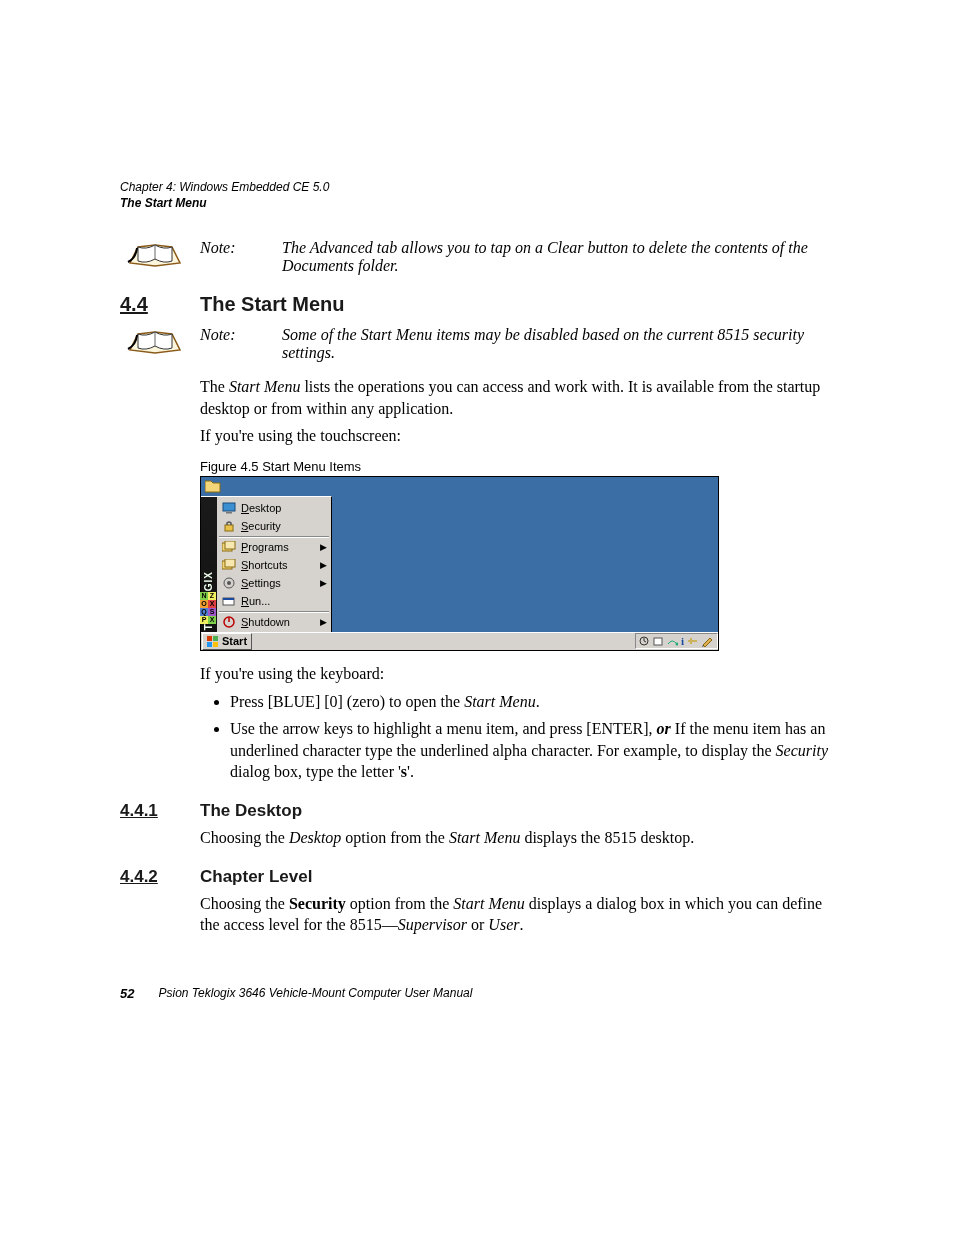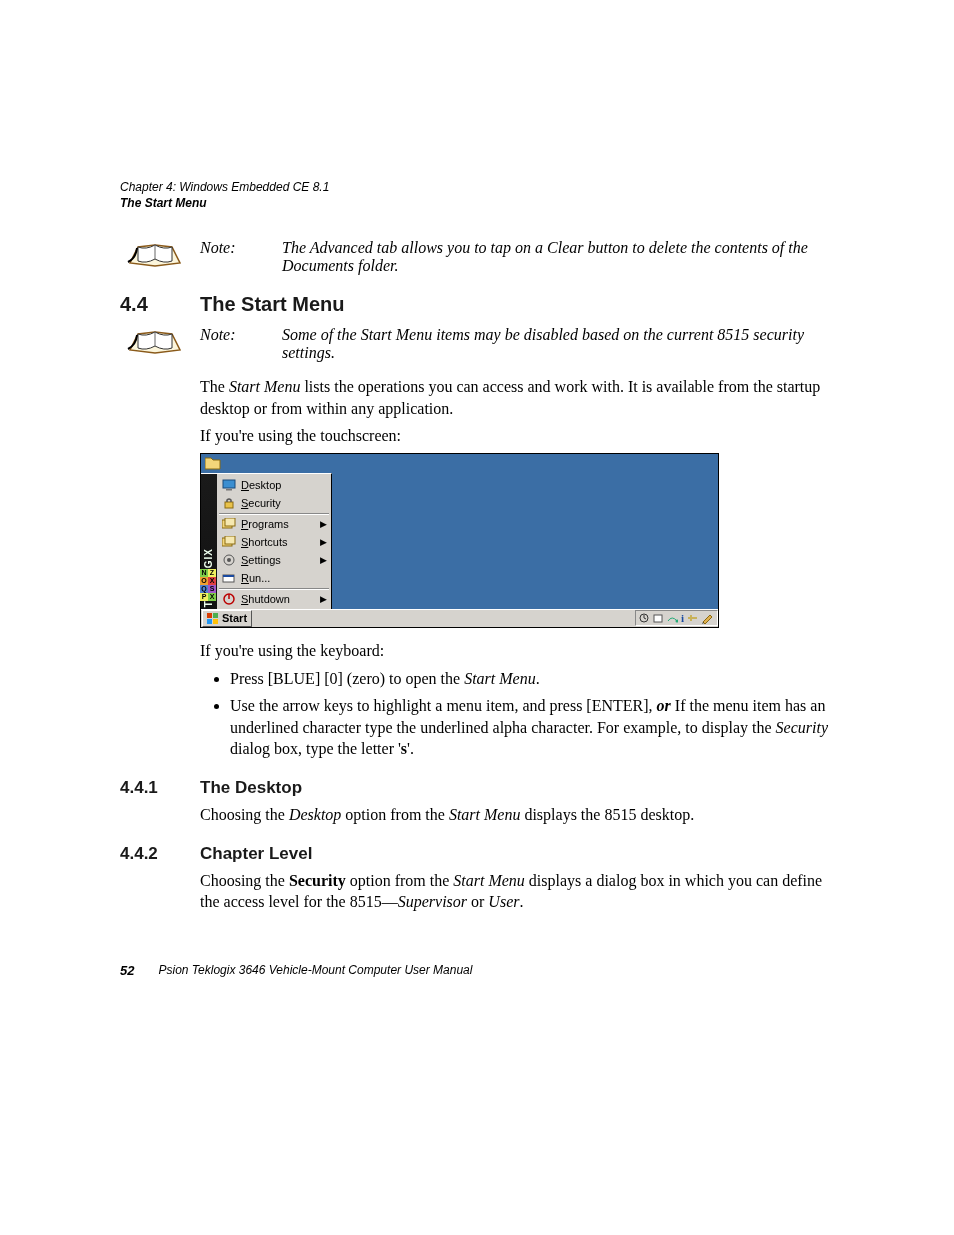--- a/index.html
+++ b/index.html
@@ -51,20 +51,21 @@
     flex-shrink: 0;
   }
   .note-text { font-style: italic; flex: 1; }
   .h-row { display: flex; margin: 18px 0 6px -80px; }
   .h-num {
     font-family: Verdana, Geneva, sans-serif;
     font-weight: bold;
     color: #1a1a1a;
     width: 80px;
     flex-shrink: 0;
+    text-decoration: underline;
   }
   .h-title {
     font-family: Verdana, Geneva, sans-serif;
     font-weight: bold;
     color: #1a1a1a;
   }
   .h4 .h-num, .h4 .h-title { font-size: 20px; }
   .h5 .h-num, .h5 .h-title { font-size: 17px; }
   p.body { margin: 6px 0; line-height: 1.35; }
   .fig-caption {
@@ -183,21 +184,21 @@
   }
   .footer .pnum { font-weight: bold; font-size: 13px; font-style: italic; }
   b { font-weight: bold; }
   i { font-style: italic; }
 </style>
 </head>
 <body>
 
 <div class="page">
   <div class="running-head">
-    <div>Chapter 4: Windows Embedded CE 8.1</div>
+    <div>Chapter 4: Windows Embedded CE 5.0</div>
     <div class="bold">The Start Menu</div>
   </div>
 
   <div class="content">
 
     <div class="note-row">
       <div class="note-icon">
         <svg width="58" height="30" viewBox="0 0 58 30">
           <path d="M4 24 L12 8 L29 6 L46 8 L54 24 L29 27 Z" fill="#fcf6dc" stroke="#8a5a1a" stroke-width="1.5"></path>
           <path d="M12 8 Q20 11 29 6 Q38 11 46 8 L46 22 Q38 25 29 20 Q20 25 12 22 Z" fill="#fff" stroke="#333" stroke-width="1"></path>
@@ -230,20 +231,21 @@
         <div class="note-text">Some of the Start Menu items may be disabled based on the current 8515 security settings.</div>
       </div>
     </div>
 
     <p class="body">
       <span>The </span><i>Start Menu</i><span> lists the operations you can access and work with. It is available from the startup desktop or from within any application.</span>
     </p>
     <p class="body">If you're using the touchscreen:</p>
 
 
+    <div class="fig-caption">Figure 4.5  Start Menu Items</div>
 
     <div class="figure">
       <div class="fig-desk">
         <svg class="folder-icon" viewBox="0 0 16 13">
             <path d="M0 3 L0 12 L15 12 L15 3 L8 3 L6 1 L0 1 Z" fill="#f3d67a" stroke="#8a6a10"></path>
           </svg>
         <div class="menu">
           <div class="menu-side">
               <span>TEKLOGIX</span>
             </div>

